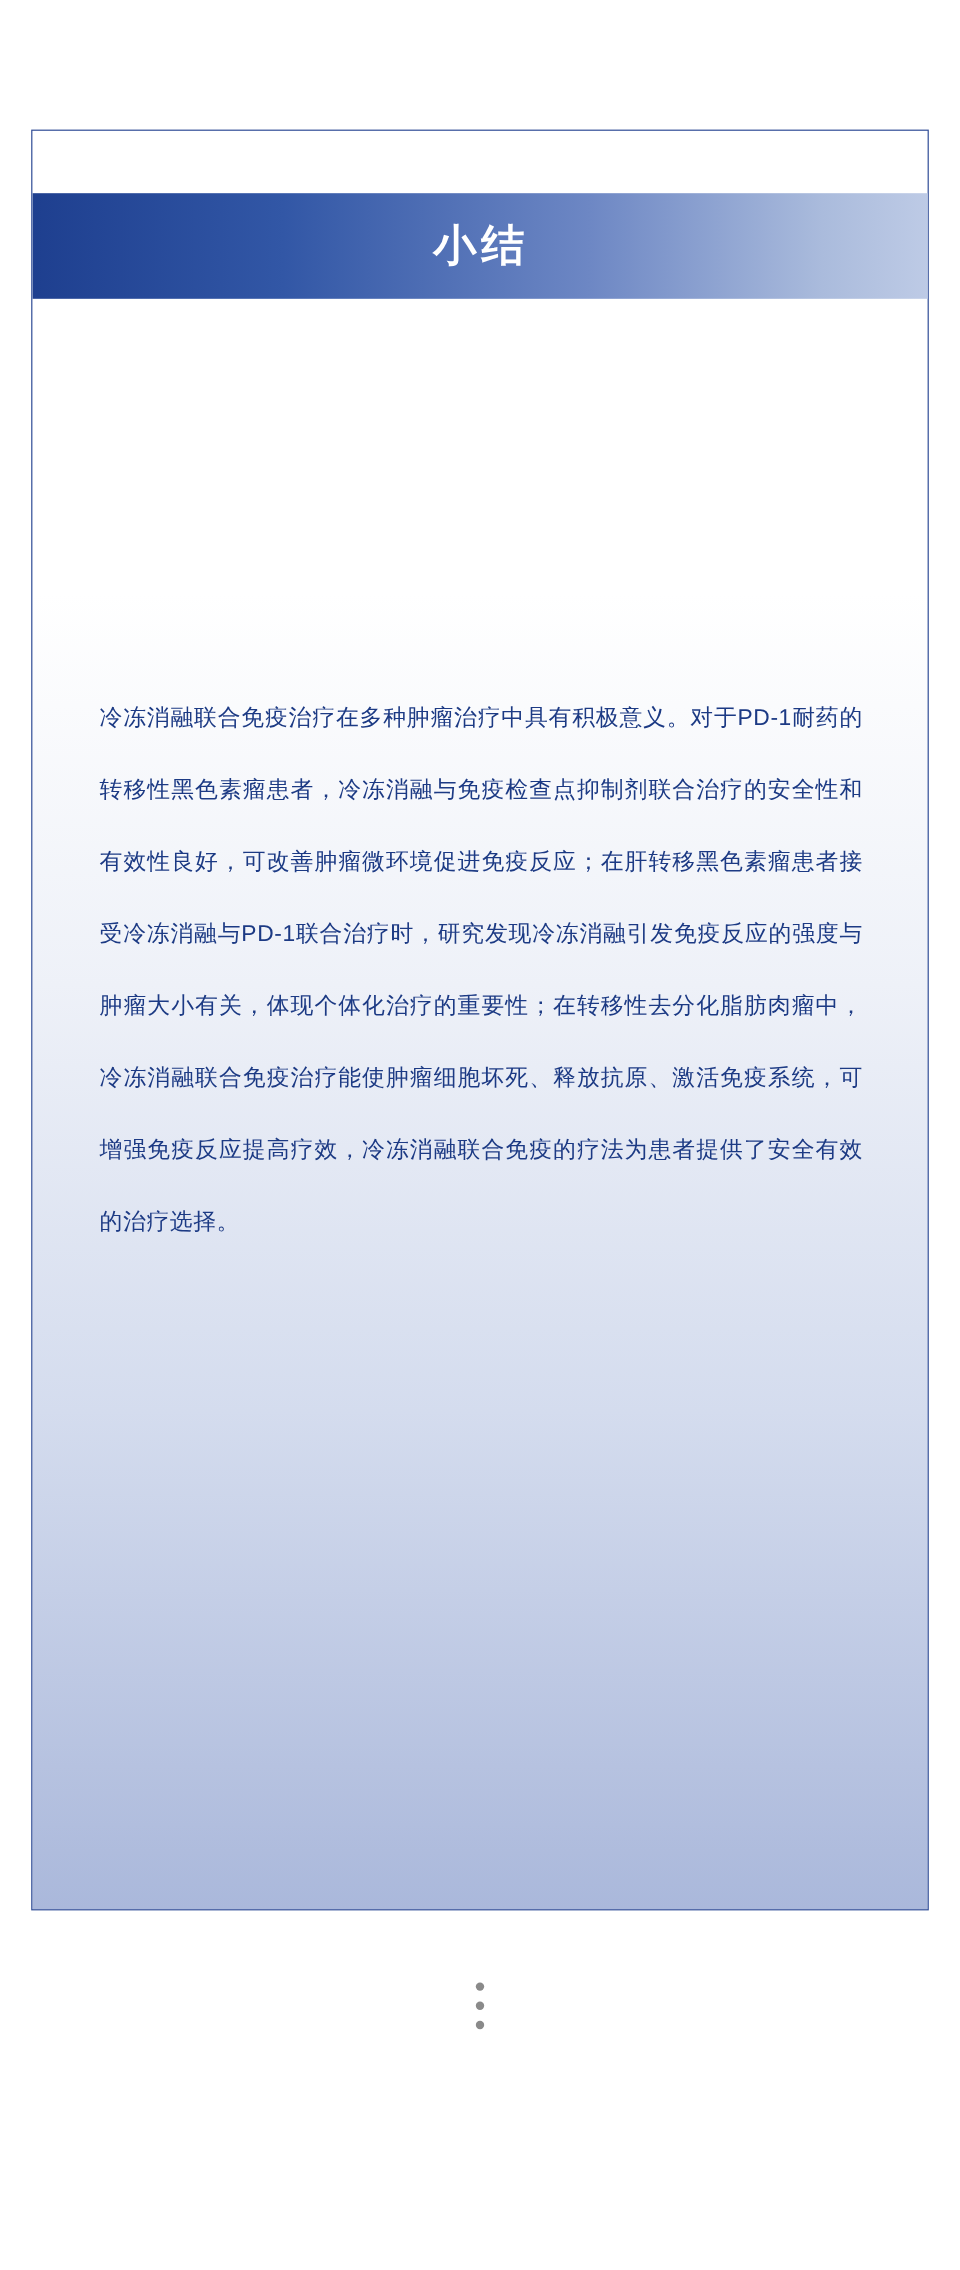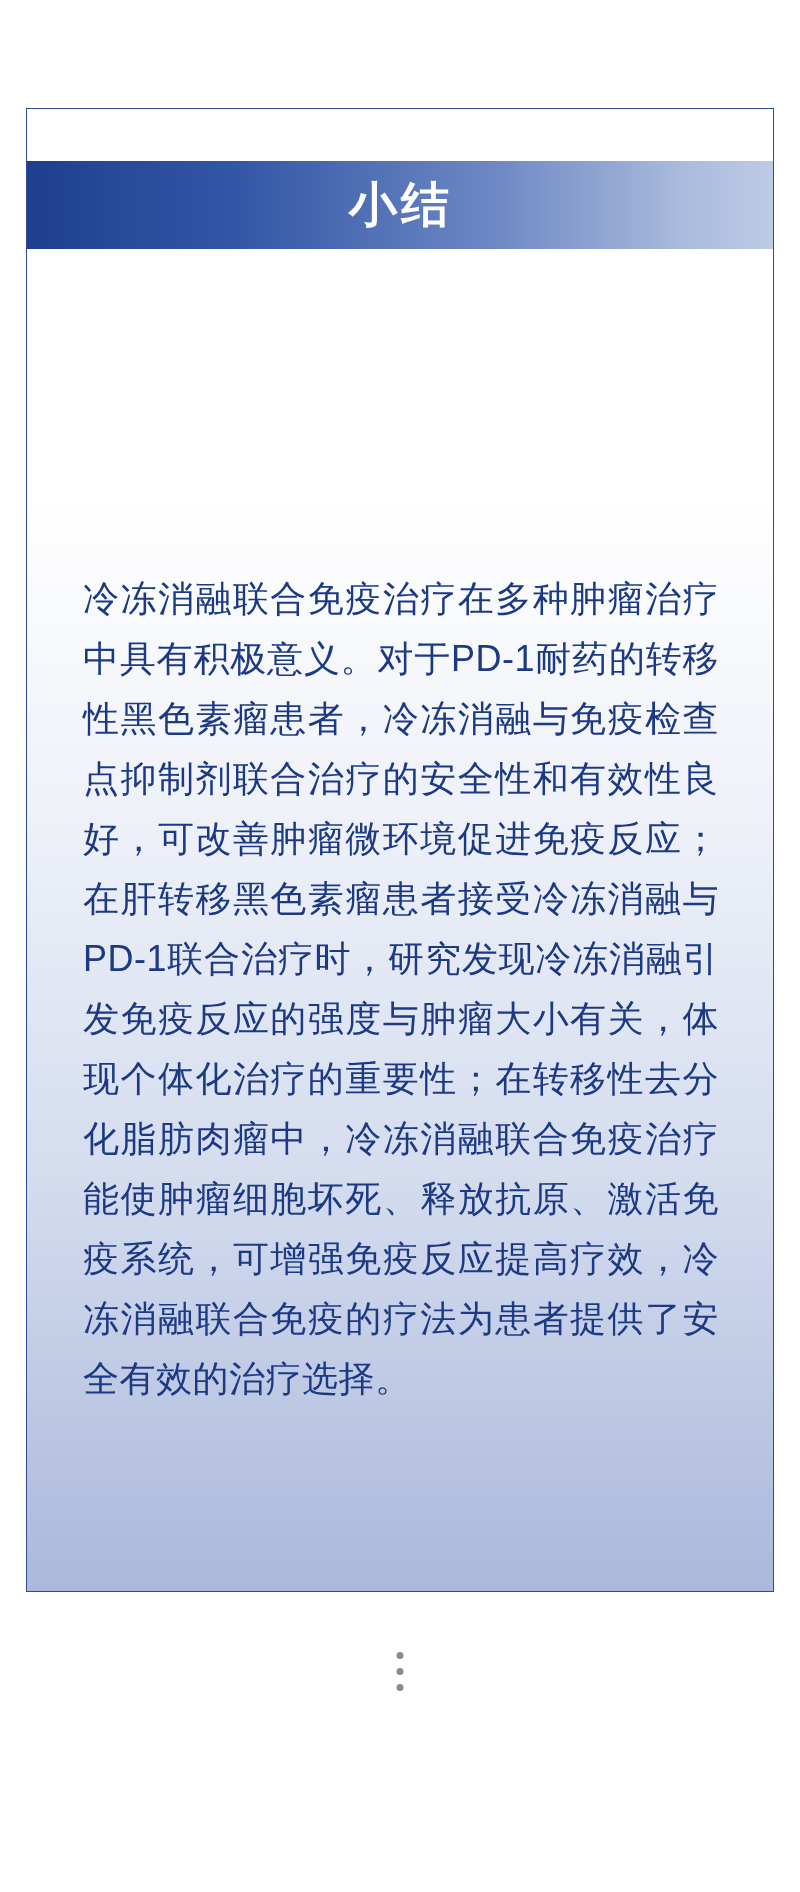--- a/index.html
+++ b/index.html
@@ -42,39 +42,39 @@
     width: 748px;
     height: 88px;
     background: linear-gradient(to right, #1e3f8f 0%, #3257a6 28%, #6d87c4 62%, #aabbdc 88%, #becbe6 100%);
     display: flex;
     align-items: center;
     justify-content: center;
   }
 
   .card-title {
     color: #ffffff;
-    font-size: 48px;
+    font-size: 36px;
     font-weight: bold;
     letter-spacing: 4px;
     line-height: 1;
   }
 
   .card-body {
     position: absolute;
     left: 0;
     top: 140px;
     width: 748px;
     padding: 0;
   }
 
   .body-text {
     margin: 0;
     padding: 320px 56px 0 56px;
     color: #1c3a84;
-    font-size: 36px;
+    font-size: 19px;
     line-height: 60px;
     letter-spacing: 0.5px;
     text-align: justify;
     text-justify: inter-ideograph;
     font-family: "Liberation Sans", sans-serif;
   }
 
   .dots {
     position: absolute;
     left: 50%;

